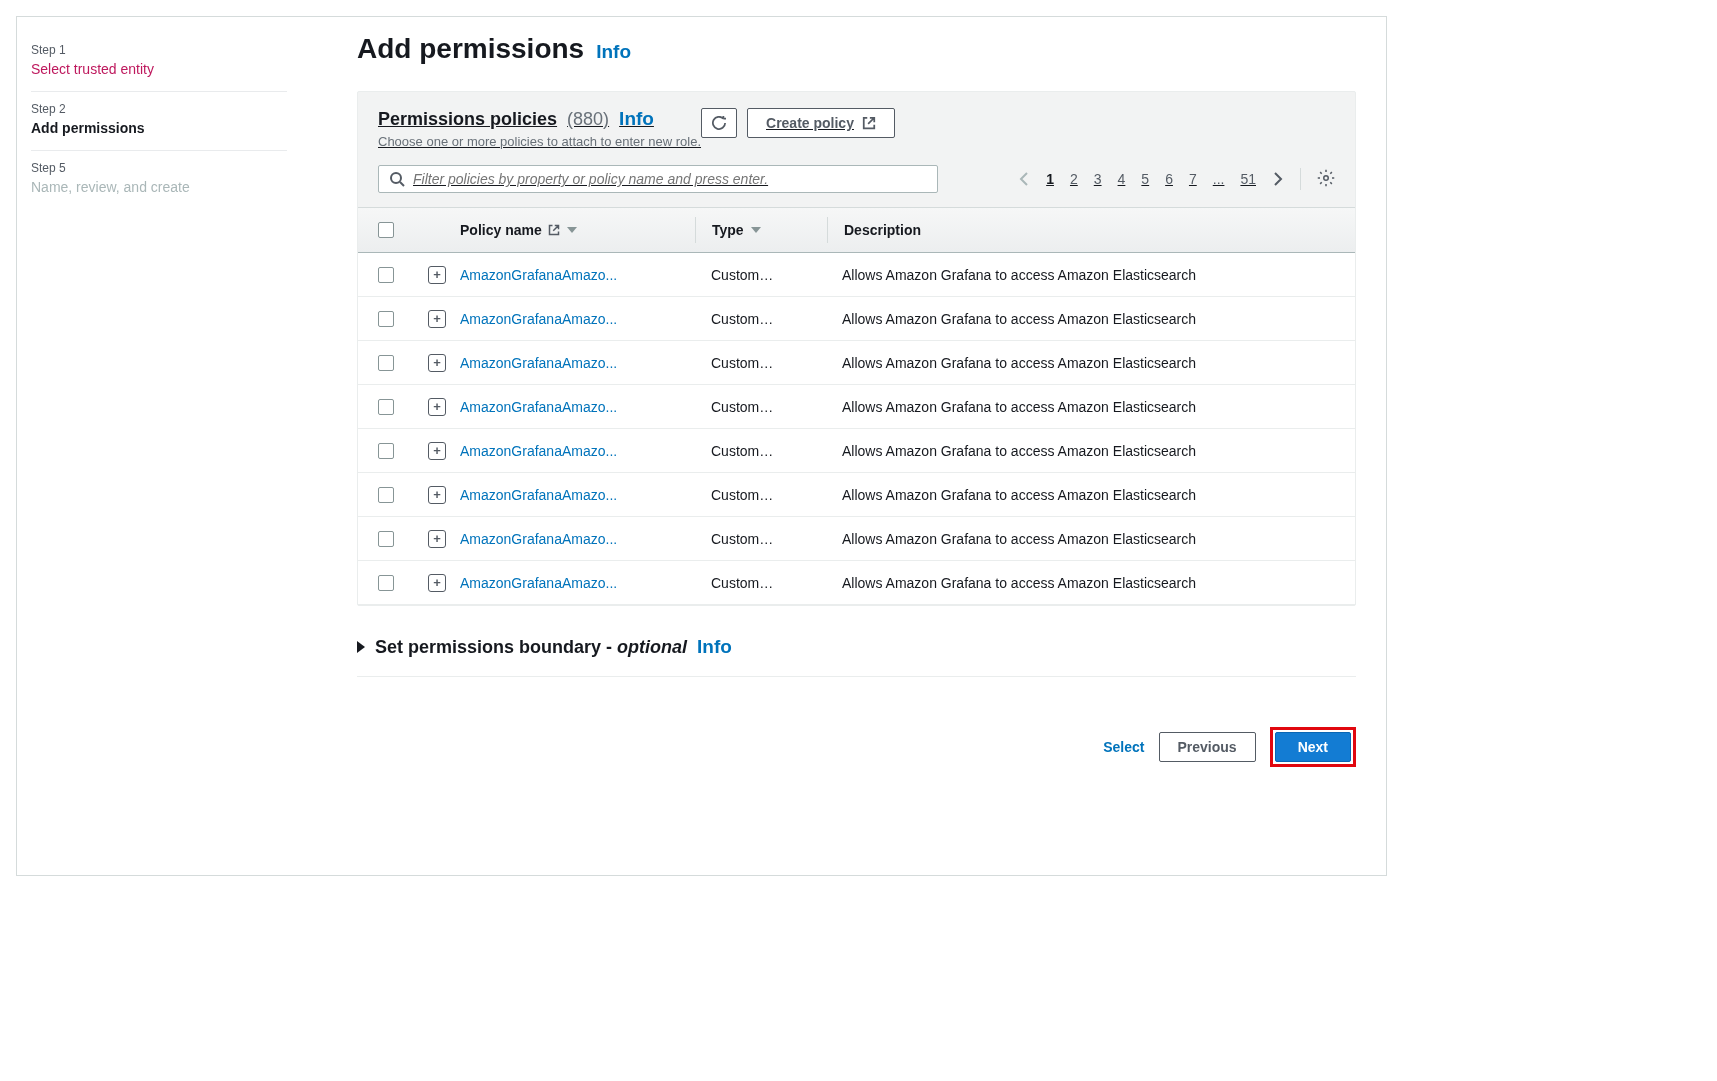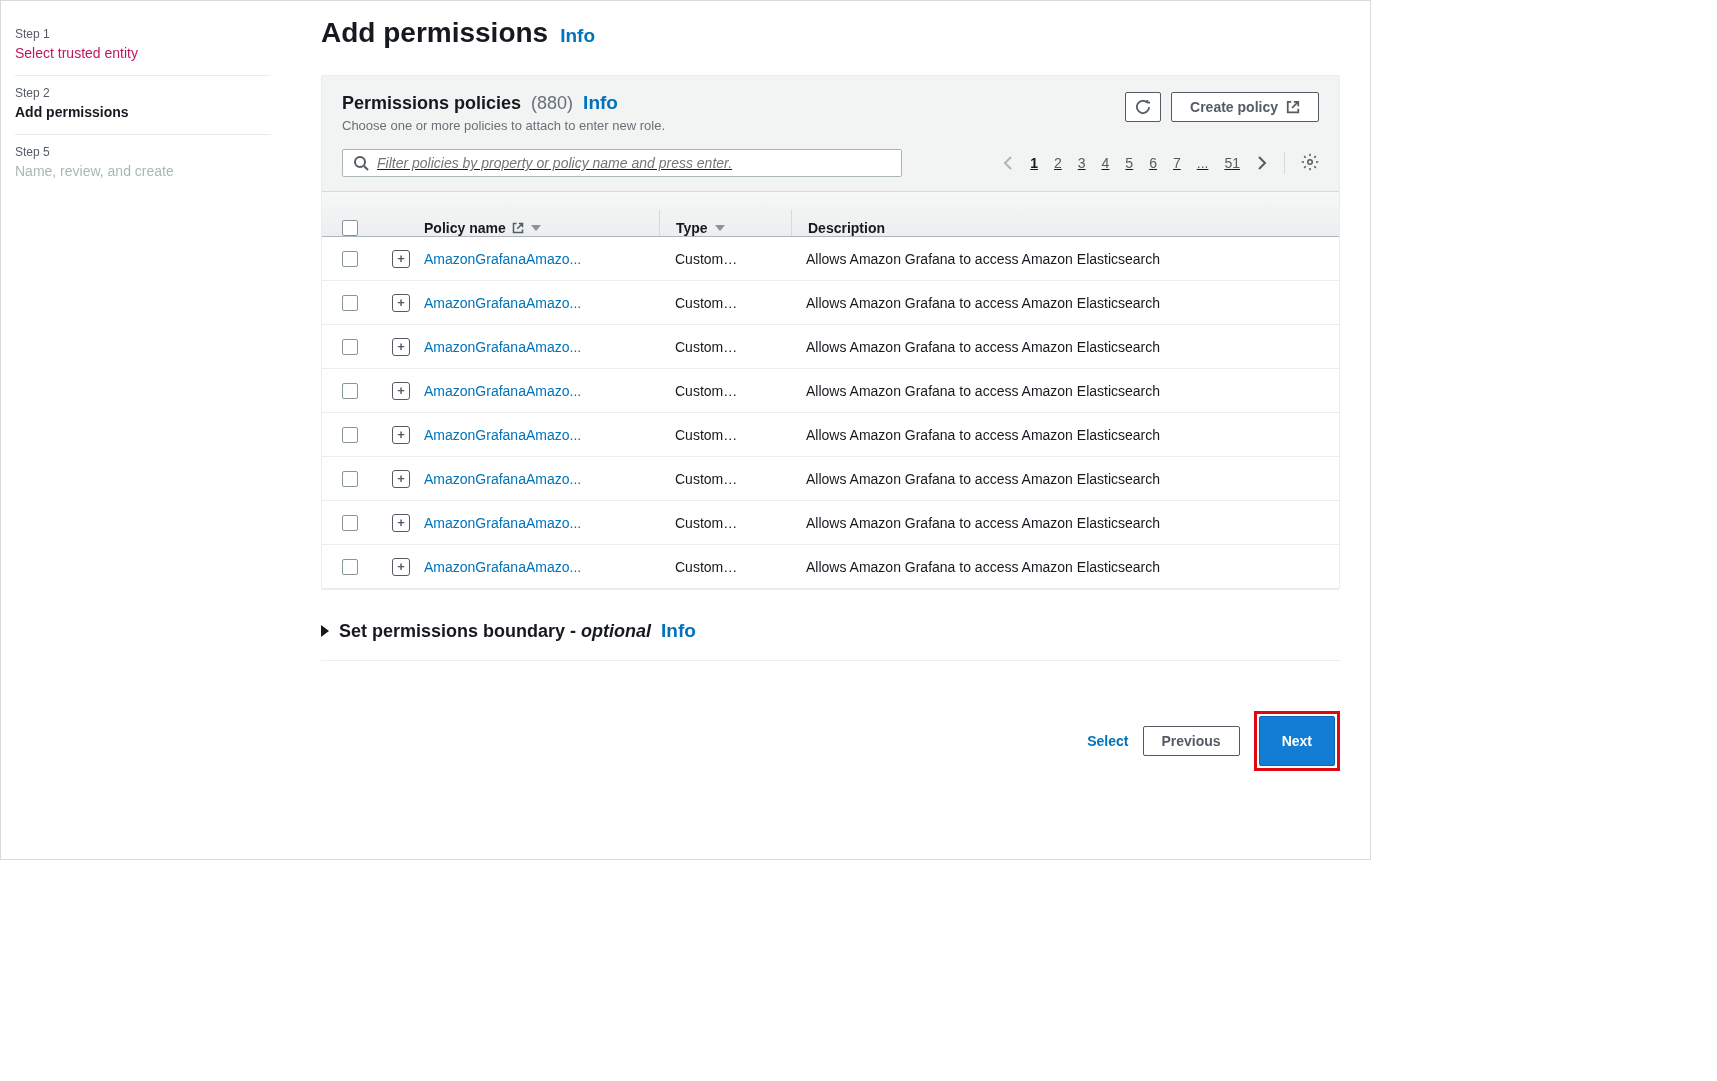--- a/index.html
+++ b/index.html
@@ -1,51 +1,51 @@
 <!DOCTYPE html>
 <html><head>
 <meta charset="utf-8">
 <style>
   * { box-sizing: border-box; margin: 0; padding: 0; }
   body { font-family: "Amazon Ember", "Helvetica Neue", Helvetica, Arial, sans-serif; background: #ffffff; color: #16191f; font-size: 14px; }
-  .page { border: 1px solid #d5dbdb; width: 1371px; margin: 0; display: flex; min-height: 860px; }
+  .page { border: 1px solid #d5dbdb; width: 1371px; margin: 16px; display: flex; min-height: 860px; gap: 20px; }
   .sidebar { width: 300px; padding: 16px 30px 16px 14px; }
   .step { border-bottom: 1px solid #e9ebed; padding: 10px 0 14px 0; }
   .step:last-child { border-bottom: none; }
   .step-label { font-size: 12px; color: #545b64; margin-bottom: 4px; }
   .step-title { font-size: 14px; }
   .step-title.link { color: #be185d; cursor: pointer; }
   .step-title.current { color: #16191f; font-weight: 700; }
   .step-title.future { color: #aab7b8; }
   .main { flex: 1; padding: 16px 30px 30px 20px; }
   .page-title-row { display: flex; align-items: baseline; gap: 12px; margin-bottom: 26px; }
   h1 { font-size: 28px; font-weight: 700; color: #16191f; }
   .info-link { color: #0073bb; font-size: 19px; cursor: pointer; font-weight: 700; }
   .panel { background: #f2f3f3; border-radius: 2px; border: 1px solid #eaeded; }
-  .panel-header { display: flex; justify-content: space-between; align-items: flex-start; padding: 16px 20px 10px 20px; }
+  .panel-header { display: flex; align-items: flex-start; padding: 16px 20px 10px 20px; text-decoration: underline; }
   .panel-title-row { display: flex; align-items: baseline; gap: 10px; }
   .panel-title { font-size: 18px; font-weight: 700; color: #16191f; }
   .panel-count { font-size: 18px; font-weight: 400; color: #687078; }
   .panel-desc { color: #687078; font-size: 13px; margin-top: 4px; }
   .header-actions { display: flex; gap: 10px; }
   .btn { background: #ffffff; border: 1px solid #545b64; border-radius: 2px; padding: 6px 18px; font-size: 14px; font-weight: 700; color: #545b64; cursor: pointer; display: inline-flex; align-items: center; gap: 8px; }
   .btn.icon-only { padding: 6px 10px; }
   .btn svg { width: 14px; height: 14px; }
   .filter-row { display: flex; align-items: center; padding: 6px 20px 14px 20px; gap: 18px; text-decoration: underline; }
   .search-box { flex: 0 0 560px; display: flex; align-items: center; background: #ffffff; border: 1px solid #aab7b8; border-radius: 2px; padding: 5px 10px; }
   .search-box input { border: none; outline: none; flex: 1; font-size: 14px; font-style: italic; color: #687078; margin-left: 8px; }
   .pagination { display: flex; align-items: center; gap: 16px; margin-left: auto; }
   .page-num { color: #545b64; cursor: pointer; font-size: 14px; }
   .page-num.active { color: #16191f; font-weight: 700; }
   .page-arrow { color: #aab7b8; cursor: pointer; display: inline-flex; }
   .page-arrow.enabled { color: #545b64; }
   .divider { width: 1px; height: 22px; background: #d5dbdb; }
   .gear { color: #545b64; cursor: pointer; }
   .table { width: 100%; }
-  .thead { display: flex; align-items: flex-end; background: linear-gradient(#f6f7f7 0%, #eceeef 100%); border-top: 1px solid #d5dbdb; border-bottom: 1px solid #aab7b8; padding: 0 20px; height: 46px; }
+  .thead { display: flex; align-items: center; background: linear-gradient(#f6f7f7 0%, #eceeef 100%); border-top: 1px solid #d5dbdb; border-bottom: 1px solid #aab7b8; padding: 0 20px; height: 46px; }
   .th, .td { display: flex; align-items: center; }
   .col-check { width: 50px; }
   .col-expand { width: 32px; }
   .col-name { width: 235px; }
   .col-type { width: 115px; }
   .col-desc { flex: 1; }
   .th-text { font-weight: 700; color: #16191f; font-size: 14px; display: flex; align-items: center; gap: 6px; }
   .sort-icon { color: #879596; }
   .th-sep { border-left: 1px solid #d5dbdb; height: 26px; margin: 0 16px 0 0; }
   .trow { display: flex; align-items: center; background: #ffffff; border-bottom: 1px solid #eaeded; padding: 0 20px; height: 44px; }
@@ -55,21 +55,21 @@
   .truncate { white-space: nowrap; overflow: hidden; text-overflow: ellipsis; max-width: 175px; }
   .truncate-type { white-space: nowrap; overflow: hidden; text-overflow: ellipsis; max-width: 75px; }
   .boundary-section { border-bottom: 1px solid #eaeded; padding: 24px 0 18px 0; margin-top: 6px; }
   .boundary-header { display: flex; align-items: center; gap: 10px; }
   .triangle { width: 0; height: 0; border-top: 6px solid transparent; border-bottom: 6px solid transparent; border-left: 8px solid #16191f; cursor: pointer; }
   .boundary-title { font-size: 18px; font-weight: 700; }
   .boundary-opt { font-weight: 700; font-style: italic; }
   .boundary-desc { color: #687078; font-size: 13px; margin-top: 6px; margin-left: 18px; line-height: 1.4; }
   .footer-actions { display: flex; justify-content: flex-end; align-items: center; gap: 14px; margin-top: 50px; }
   .cancel-link { color: #0073bb; font-weight: 700; cursor: pointer; font-size: 14px; }
-  .btn-primary { background: #137cd3; border: 1px solid #0a66b4; color: #ffffff; border-radius: 2px; padding: 16px 22px; font-weight: 700; font-size: 14px; cursor: pointer; }
+  .btn-primary { background: #137cd3; border: 1px solid #0a66b4; color: #ffffff; border-radius: 2px; padding: 6px 22px; font-weight: 700; font-size: 14px; cursor: pointer; }
   .next-wrapper { border: 3px solid #e1070f; padding: 2px; }
   .ext-icon { width: 12px; height: 12px; }
 </style>
 </head>
 <body>
 
 <div class="page">
   <aside class="sidebar">
     <div class="step">
       <div class="step-label">Step 1</div>

